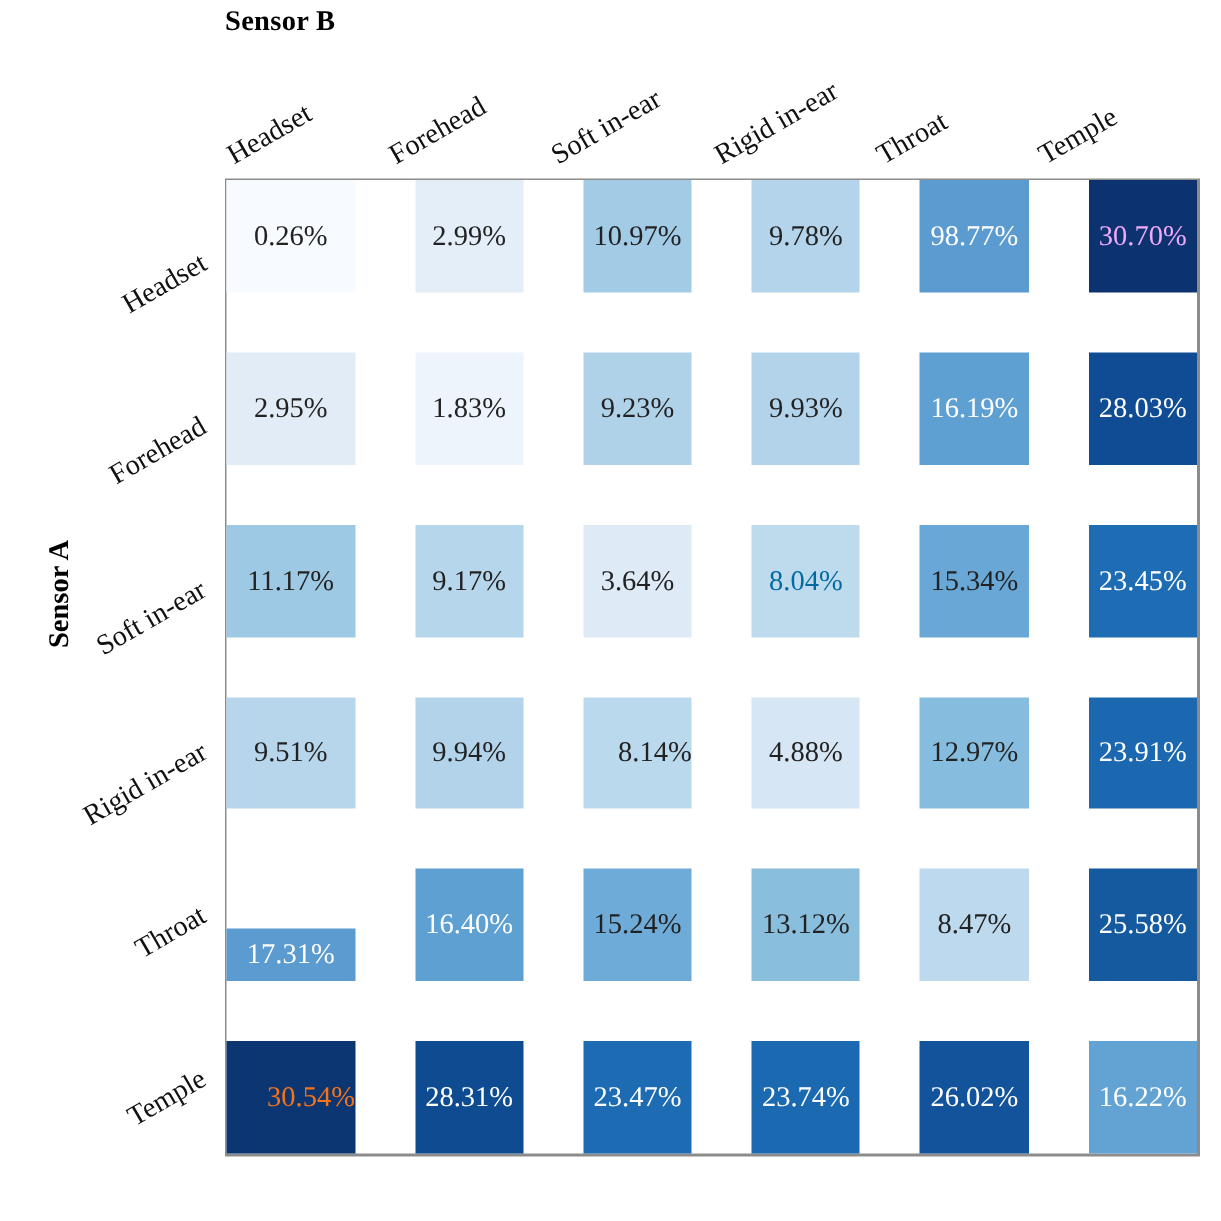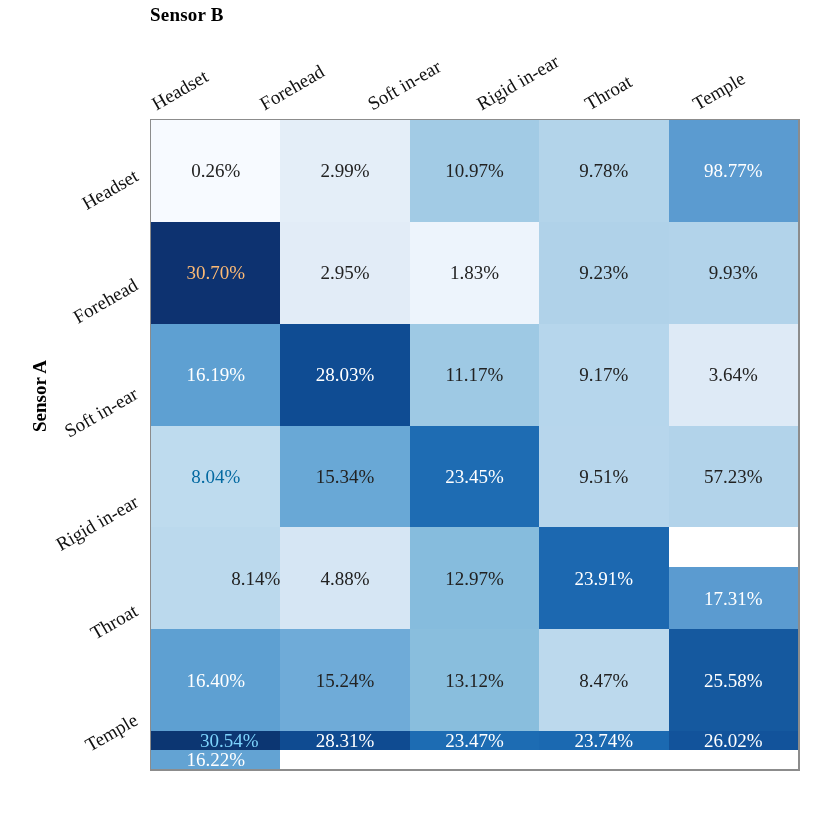--- a/index.html
+++ b/index.html
@@ -78,27 +78,28 @@
   }
 
   
   #heatmap {
     position: absolute;
     left: 150px;
     top: 119px;
     width: 650px;
     height: 652px;
     display: grid;
-    grid-template-columns: repeat(5, 1fr);
+    grid-template-columns: repeat(6, 1fr);
     grid-template-rows: repeat(6, 1fr);
     box-sizing: border-box;
     border: 1px solid #8c8c8c;
     border-right: 2px solid #8c8c8c;
     border-bottom: 2px solid #8c8c8c;
     background: #ffffff;
+    gap: 40px;
   }
   .cell {
     display: flex;
     align-items: center;
     justify-content: center;
     font-size: 19px;
     line-height: 1;
     user-select: none;
   }
   .cell .cell-val {
@@ -139,21 +140,21 @@
     </div>
     <div class="cell" style="background: rgb(162, 203, 229); color: rgb(34, 34, 34);">
       <span class="cell-val">10.97%</span>
     </div>
     <div class="cell" style="background: rgb(179, 212, 234); color: rgb(34, 34, 34);">
       <span class="cell-val">9.78%</span>
     </div>
     <div class="cell" style="background: rgb(91, 155, 208); color: rgb(255, 255, 255);">
       <span class="cell-val">98.77%</span>
     </div>
-    <div class="cell" style="background: rgb(13, 50, 112); color: #fdba74;">
+    <div class="cell" style="background: rgb(13, 50, 112); color: #f0abfc;">
       <span class="cell-val">30.70%</span>
     </div>
     <div class="cell" style="background: rgb(226, 236, 247); color: rgb(34, 34, 34);">
       <span class="cell-val">2.95%</span>
     </div>
     <div class="cell" style="background: rgb(237, 244, 252); color: rgb(34, 34, 34);">
       <span class="cell-val">1.83%</span>
     </div>
     <div class="cell" style="background: rgb(176, 210, 233); color: rgb(34, 34, 34);">
       <span class="cell-val">9.23%</span>
@@ -182,21 +183,21 @@
     <div class="cell" style="background: rgb(105, 168, 214); color: rgb(34, 34, 34);">
       <span class="cell-val">15.34%</span>
     </div>
     <div class="cell" style="background: rgb(30, 108, 179); color: rgb(255, 255, 255);">
       <span class="cell-val">23.45%</span>
     </div>
     <div class="cell" style="background: rgb(183, 214, 236); color: rgb(34, 34, 34);">
       <span class="cell-val">9.51%</span>
     </div>
     <div class="cell" style="background: rgb(178, 211, 234); color: rgb(34, 34, 34);">
-      <span class="cell-val">57.23%</span>
+      <span class="cell-val">9.94%</span>
     </div>
     <div class="cell" style="background: rgb(187, 217, 237); color: rgb(34, 34, 34); justify-content: flex-end;">
       <span class="cell-val">8.14%</span>
     </div>
     <div class="cell" style="background: rgb(214, 230, 244); color: rgb(34, 34, 34);">
       <span class="cell-val">4.88%</span>
     </div>
     <div class="cell" style="background: rgb(134, 188, 221); color: rgb(34, 34, 34);">
       <span class="cell-val">12.97%</span>
     </div>
@@ -214,21 +215,21 @@
     </div>
     <div class="cell" style="background: rgb(137, 190, 221); color: rgb(34, 34, 34);">
       <span class="cell-val">13.12%</span>
     </div>
     <div class="cell" style="background: rgb(188, 217, 237); color: rgb(34, 34, 34);">
       <span class="cell-val">8.47%</span>
     </div>
     <div class="cell" style="background: rgb(21, 89, 159); color: rgb(255, 255, 255); text-align: center;">
       <span class="cell-val">25.58%</span>
     </div>
-    <div class="cell" style="background: rgb(12, 54, 114); color: #7dd3fc; padding-left: 27px;">
+    <div class="cell" style="background: rgb(12, 54, 114); color: #f97316; padding-left: 27px;">
       <span class="cell-val">30.54%</span>
     </div>
     <div class="cell" style="background: rgb(15, 75, 145); color: rgb(255, 255, 255);">
       <span class="cell-val">28.31%</span>
     </div>
     <div class="cell" style="background: rgb(29, 108, 179); color: rgb(255, 255, 255);">
       <span class="cell-val">23.47%</span>
     </div>
     <div class="cell" style="background: rgb(27, 105, 177); color: rgb(255, 255, 255);">
       <span class="cell-val">23.74%</span>

